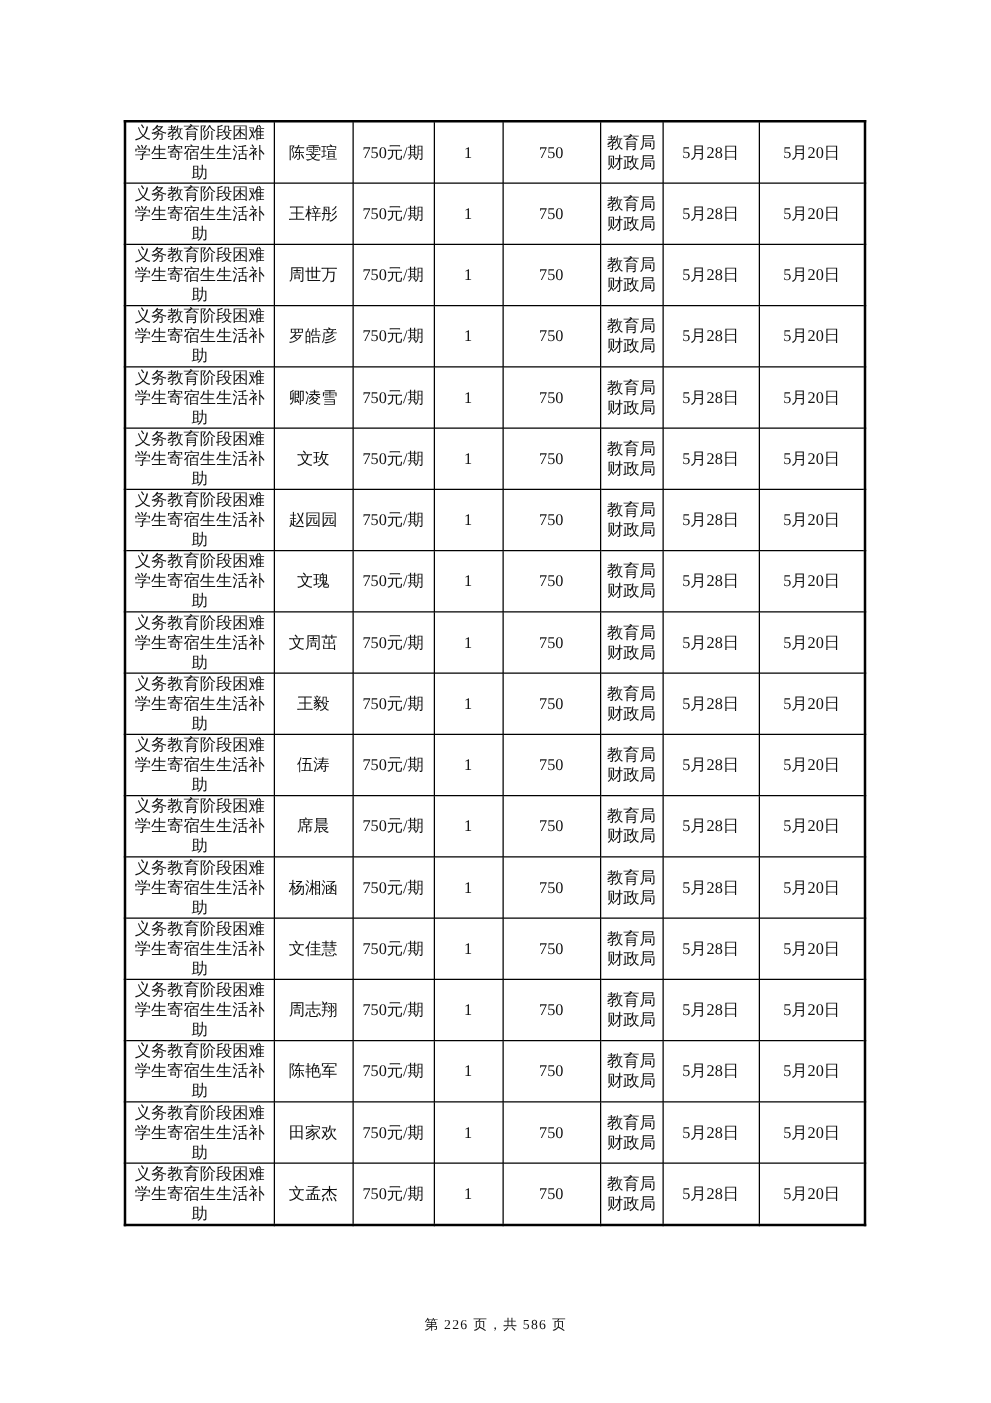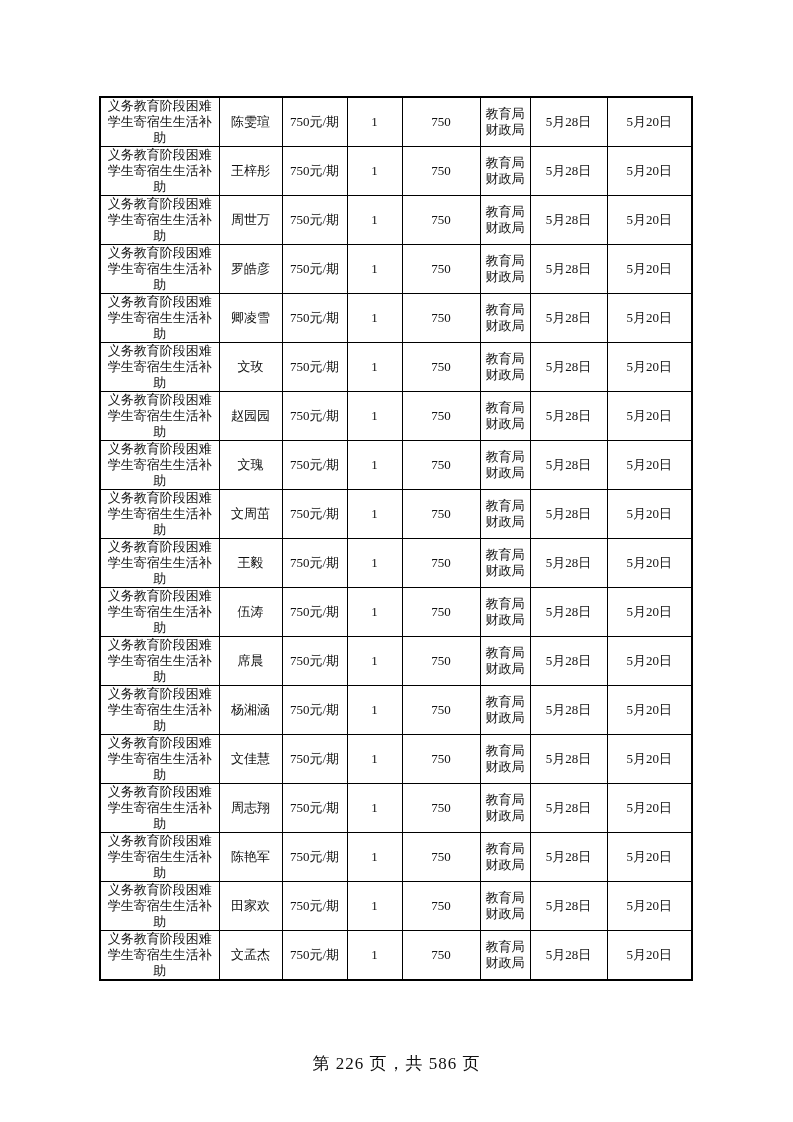--- a/index.html
+++ b/index.html
@@ -50,21 +50,21 @@
   col.c5 { width: 78px; }
   col.c6 { width: 50px; }
   col.c7 { width: 77px; }
   col.c8 { width: 85px; }
   .page-footer {
     position: absolute;
     top: 1052px;
     left: 0;
     width: 100%;
     text-align: center;
-    font-size: 17px;
+    font-size: 11px;
     letter-spacing: 1px;
     color: #111111;
   }
 </style>
 </head>
 <body>
 
 <div class="page">
 
   <table class="subsidy-table">

